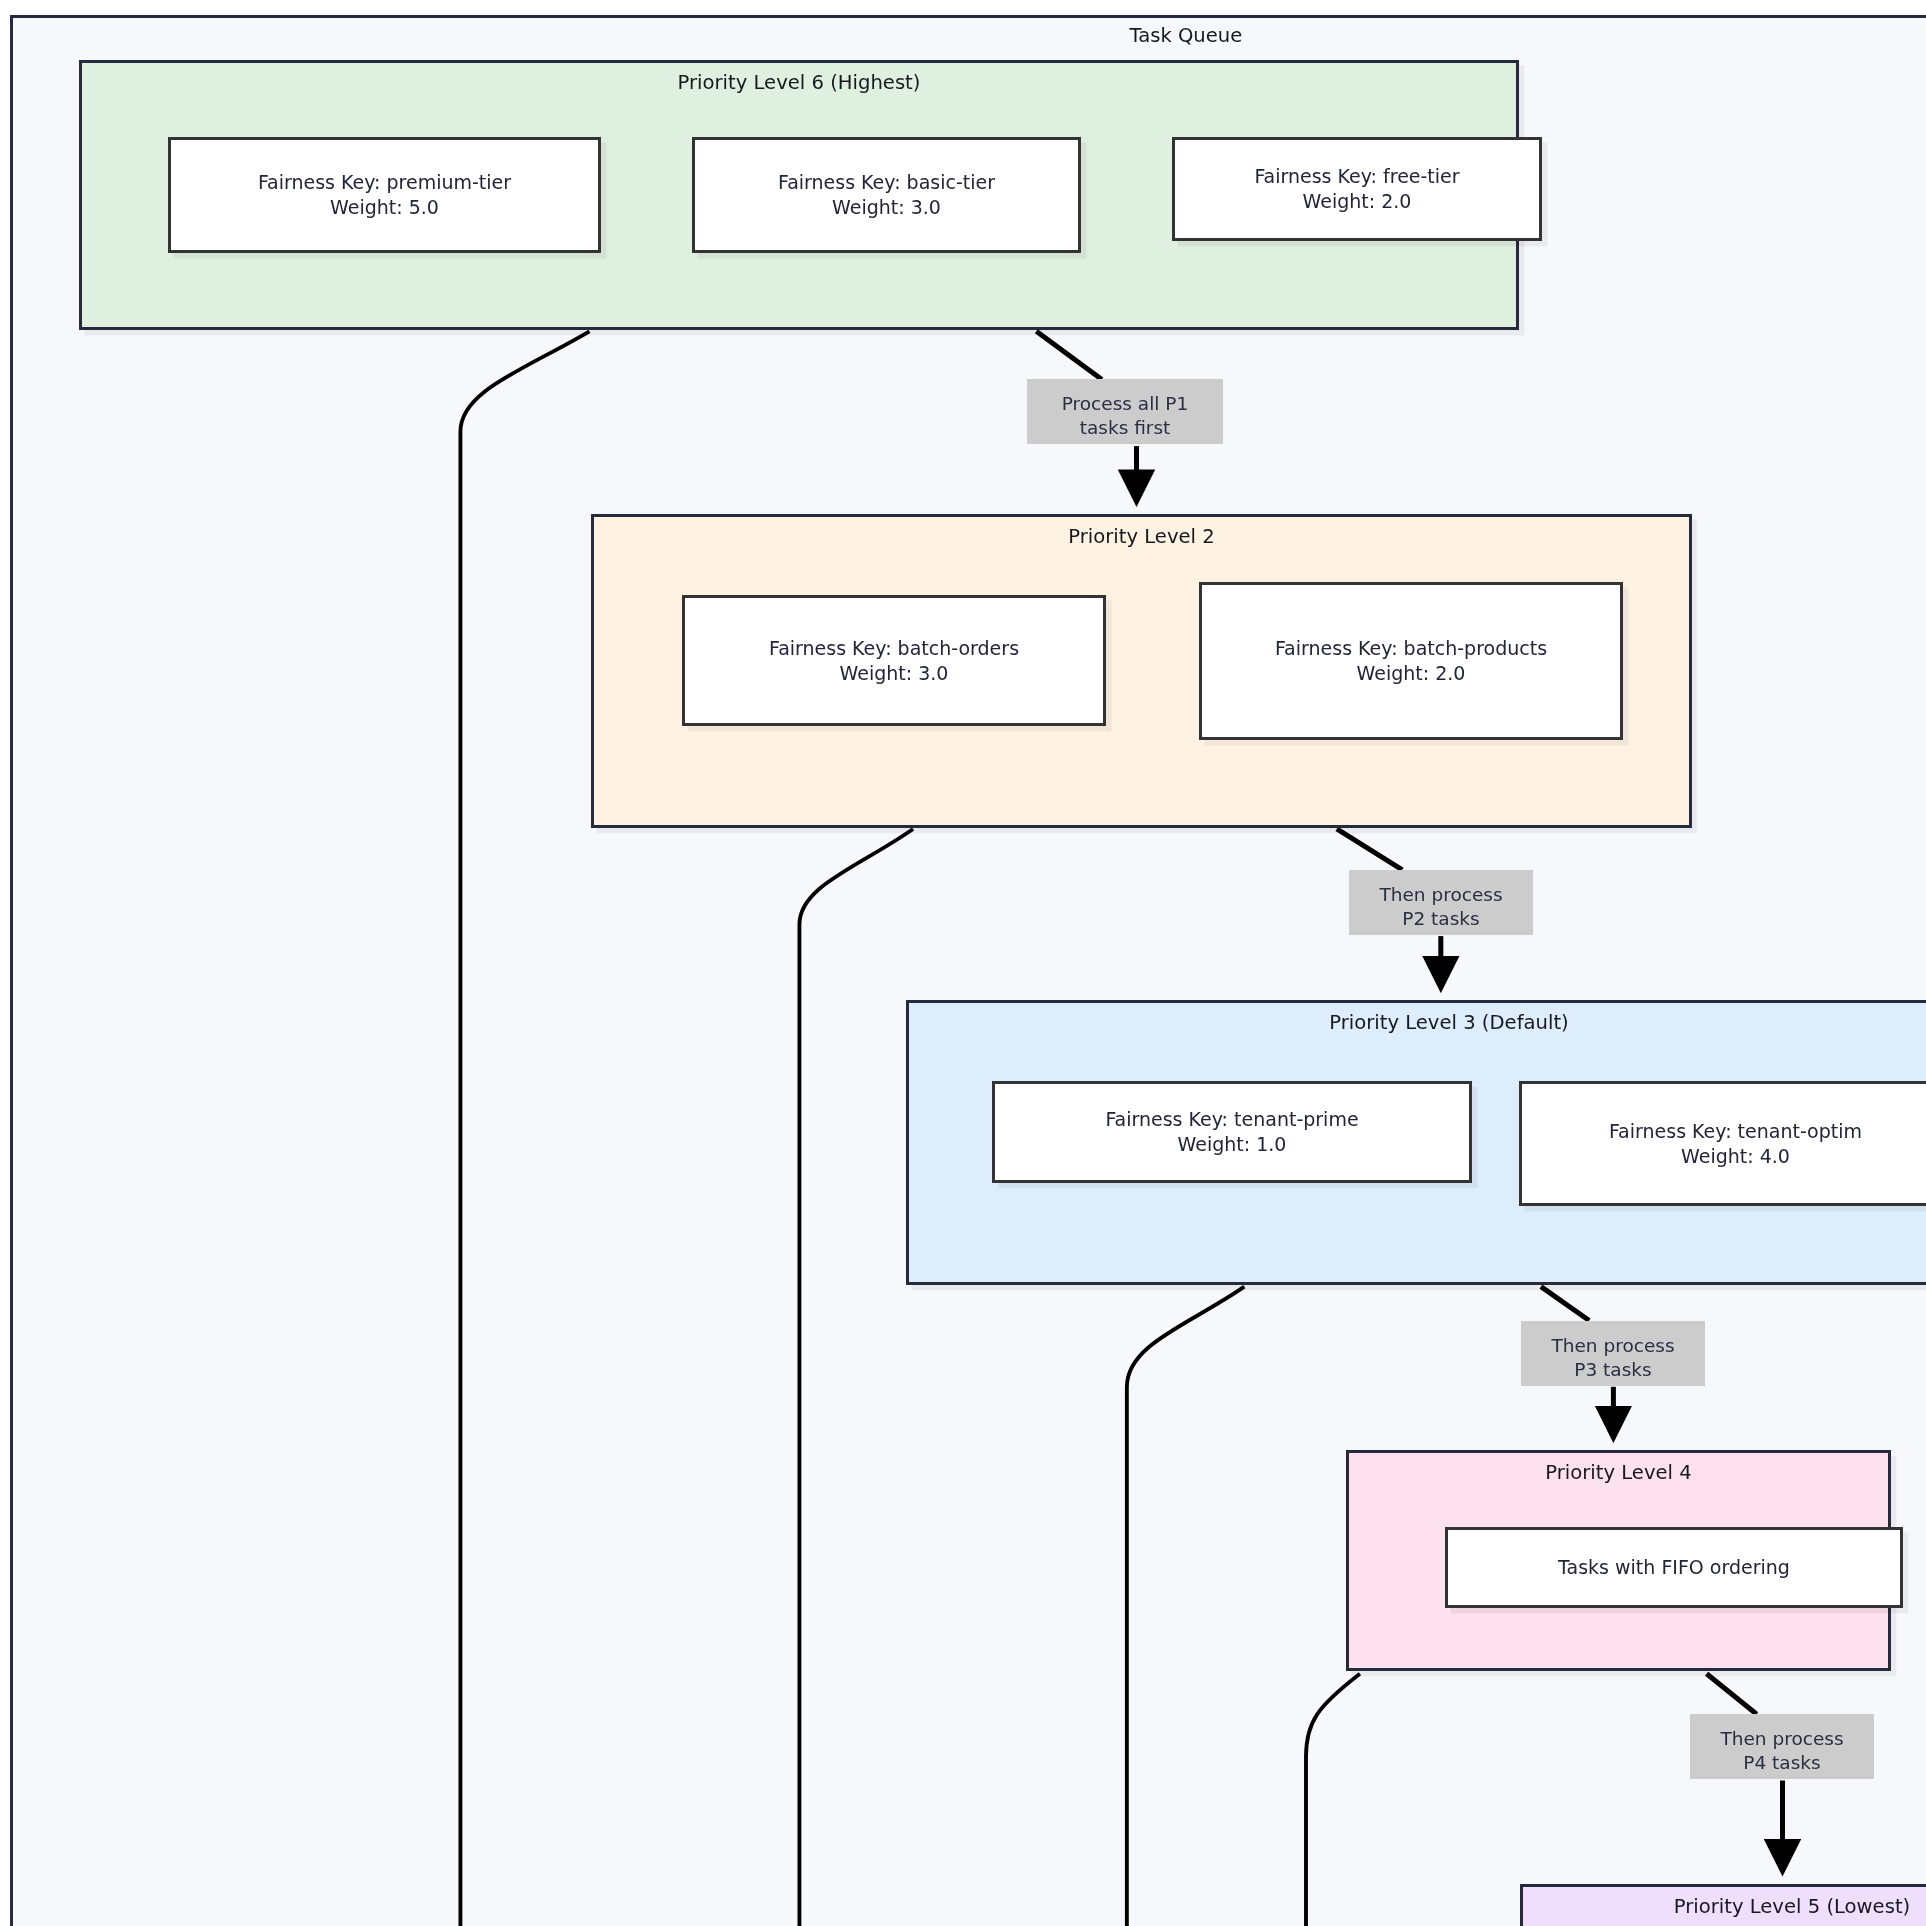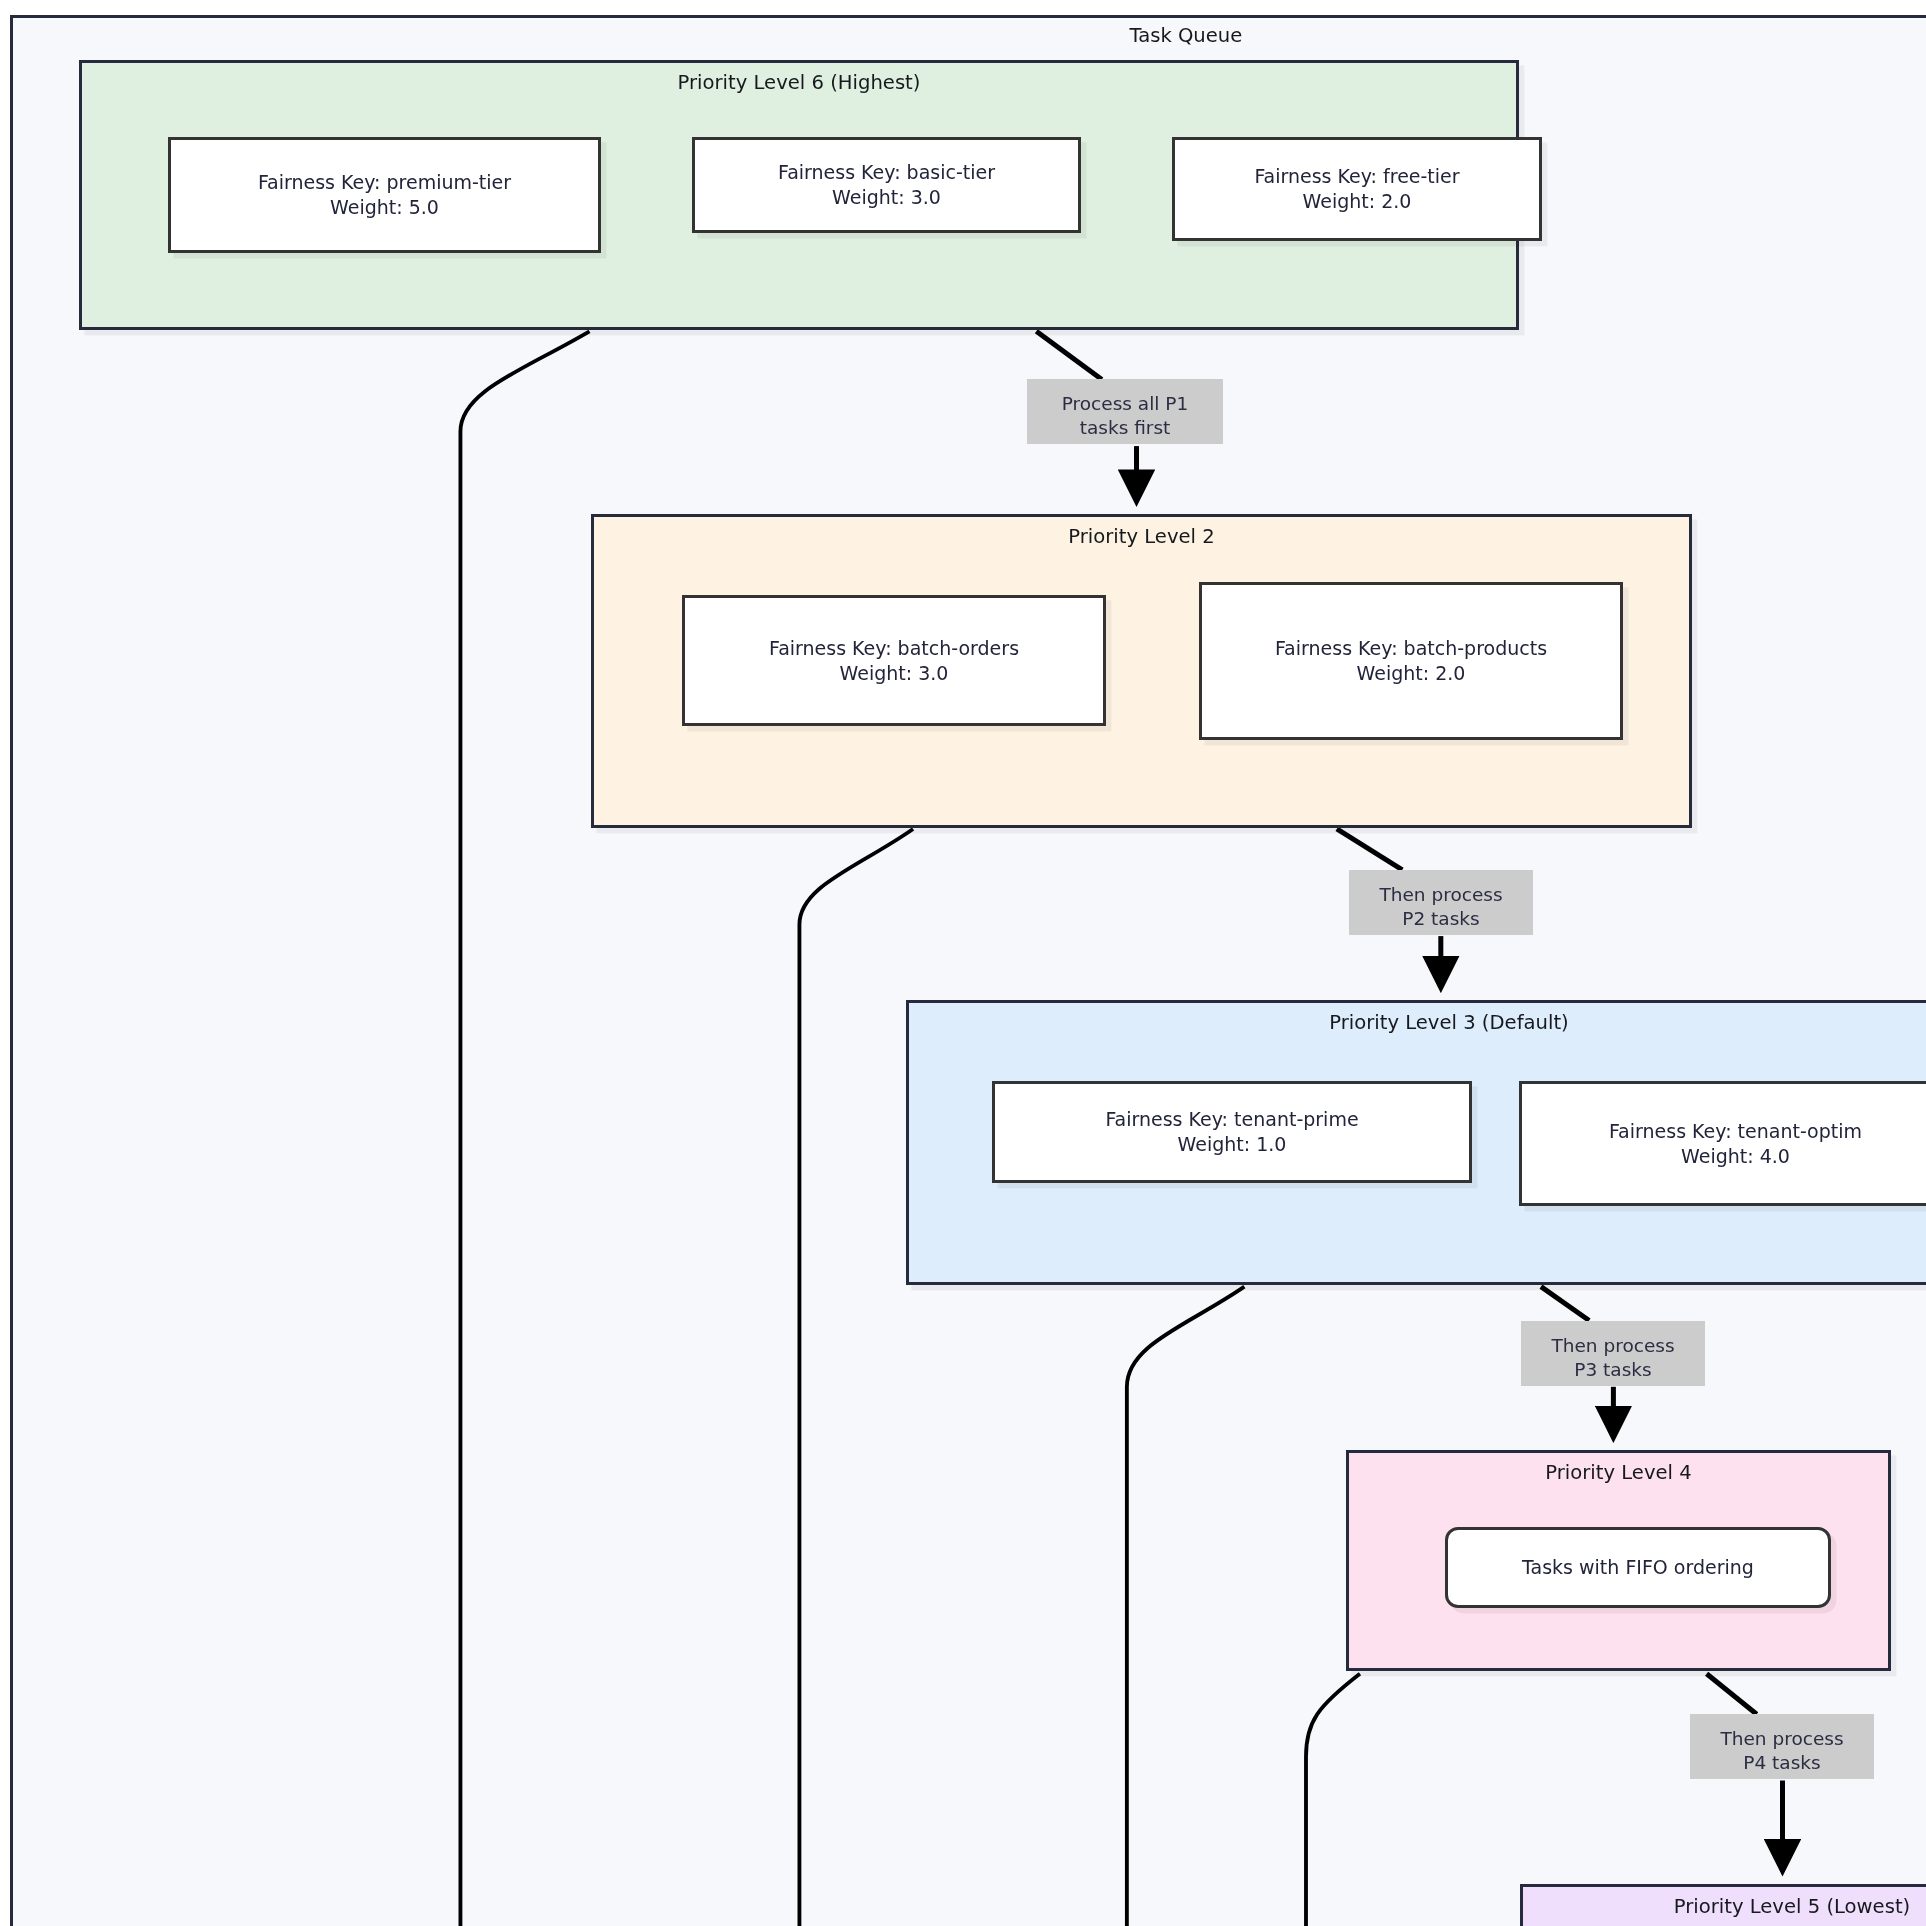--- a/index.html
+++ b/index.html
@@ -58,30 +58,30 @@
     font-size: 19px;
     line-height: 1.30;
     text-align: center;
     padding: 3.1px 6.2px;
     margin-left: 20px;
   }
   .node .ln { display: block; white-space: nowrap; }
   .node.wrap .ln { white-space: normal; }
 
   #n-premium  { left: 148px;  top: 137px;  width: 433px; height: 116px; }
-  #n-basic    { left: 672px; top: 137px;  width: 389px; height: 96px; }
+  #n-basic    { left: 672px; top: 137px;  width: 389px; height: 116px; }
   #n-free     { left: 1152px; top: 137px;  width: 370px;  height: 104px; }
 
   #n-bo       { left: 662px; top: 595px; width: 424px; height: 131px; }
   #n-bp       { left: 1179px; top: 582px; width: 424px; height: 158px; }
 
   #n-tprime   { left: 972px; top: 1081px; width: 480px; height: 102px; }
   #n-toptim   { left: 1499px; top: 1081px; width: 433px; height: 125px; }
 
-  #n-fifo4    { left: 1425px; top: 1527px; width: 386px; height: 81px; border-radius: 13px; }
+  #n-fifo4    { left: 1425px; top: 1527px; width: 458px; height: 81px; }
 
   
   .edge-label {
     position: absolute;
     box-sizing: border-box;
     background: #cccccc;
     color: #2b2d42;
     font-size: 18.5px;
     line-height: 1.30;
     text-align: center;

